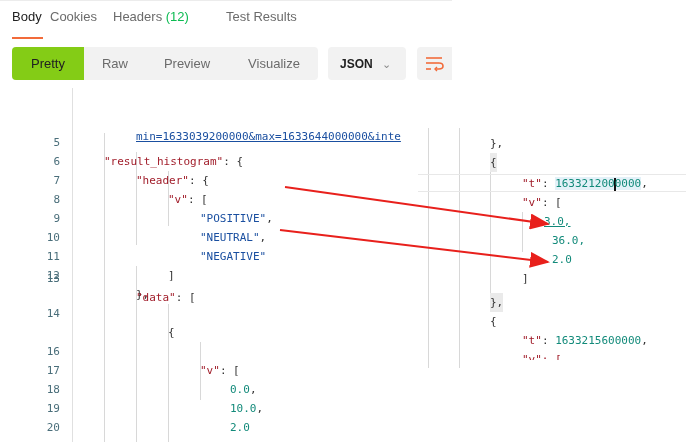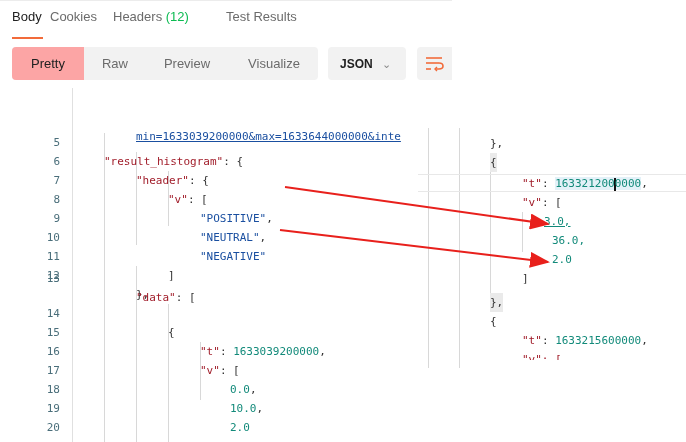--- a/index.html
+++ b/index.html
@@ -6,21 +6,21 @@
     body { width:686px; height:442px; position:relative; overflow:hidden; font-family:"Liberation Sans", sans-serif; }
     .left { position:absolute; left:0; top:0; width:452px; height:442px; background:#fff; overflow:hidden; }
     .tabs { position:absolute; left:0; top:0; height:40px; width:452px; border-top:1px solid #ececec; }
     .tab { position:absolute; top:8px; font-size:13px; color:#6b6b6b; }
     .tab.active { color:#212121; }
     .tab .count { color:#0cbb52; }
     .tab-underline { position:absolute; left:12px; top:36px; width:31px; height:2px; background:#f26b3a; }
     .toolbar { position:absolute; top:47px; left:12px; height:34px; }
     .seg { position:absolute; left:0; top:0; width:306px; height:33px; background:#f2f2f2; border-radius:4px; }
     .seg-btn { position:absolute; top:0; height:33px; line-height:33px; font-size:13px; color:#6b6b6b; text-align:center; }
-    .seg-btn.active { background:#fca5a5; color:#212121; border-radius:4px 0 0 4px; }
+    .seg-btn.active { background:#84cc16; color:#212121; border-radius:4px 0 0 4px; }
     .fmt { position:absolute; left:316px; top:0; width:78px; height:33px; background:#f2f2f2; border-radius:4px; font-size:12px; font-weight:bold; color:#212121; line-height:34px; }
     .fmt .lbl { position:absolute; left:12px; }
     .fmt .chev { position:absolute; left:54px; top:0; color:#8a8a8a; font-weight:normal; font-size:11px; }
     .wrap { position:absolute; left:405px; top:0; width:40px; height:33px; background:#f2f2f2; border-radius:4px; }
     .editor { position:absolute; left:0; top:88px; width:452px; height:354px; }
     .gutter-line { position:absolute; left:72px; top:0; width:1px; height:354px; background:#e0e0e0; }
     .line { position:absolute; left:0; height:19px; line-height:19px; font-family:"DejaVu Sans Mono", monospace; font-size:11px; white-space:pre; }
     .ln { position:absolute; left:30px; width:30px; text-align:right; color:#4a6e7a; font-family:"DejaVu Sans Mono", monospace; font-size:11px; }
     .code { position:absolute; }
     .key { color:#a11d2a; }
@@ -114,24 +114,20 @@
       <span class="code pun" style="left:136px;">},</span>
     </div>
     <div class="line" style="top:162px;width:452px;">
       <span class="ln">13</span>
       <span class="code" style="left:136px;"><span class="key">"data"</span><span class="pun">: [</span></span>
     </div>
     <div class="line" style="top:197px;width:452px;">
       <span class="ln">14</span>
       <span class="code pun" style="left:168px;">{</span>
     </div>
-    <div class="line" style="top:216px;width:452px;">
-      <span class="ln">15</span>
-      <span class="code" style="left:200px;"><span class="key">"t"</span><span class="pun">: </span><span class="num">1633039200000</span><span class="pun">,</span></span>
-    </div>
     <div class="line" style="top:235px;width:452px;">
       <span class="ln">16</span>
       <span class="code" style="left:200px;"><span class="key">"v"</span><span class="pun">: [</span></span>
     </div>
     <div class="line" style="top:254px;width:452px;">
       <span class="ln">17</span>
       <span class="code" style="left:230px;"><span class="num">0.0</span><span class="pun">,</span></span>
     </div>
     <div class="line" style="top:273px;width:452px;">
       <span class="ln">18</span>

